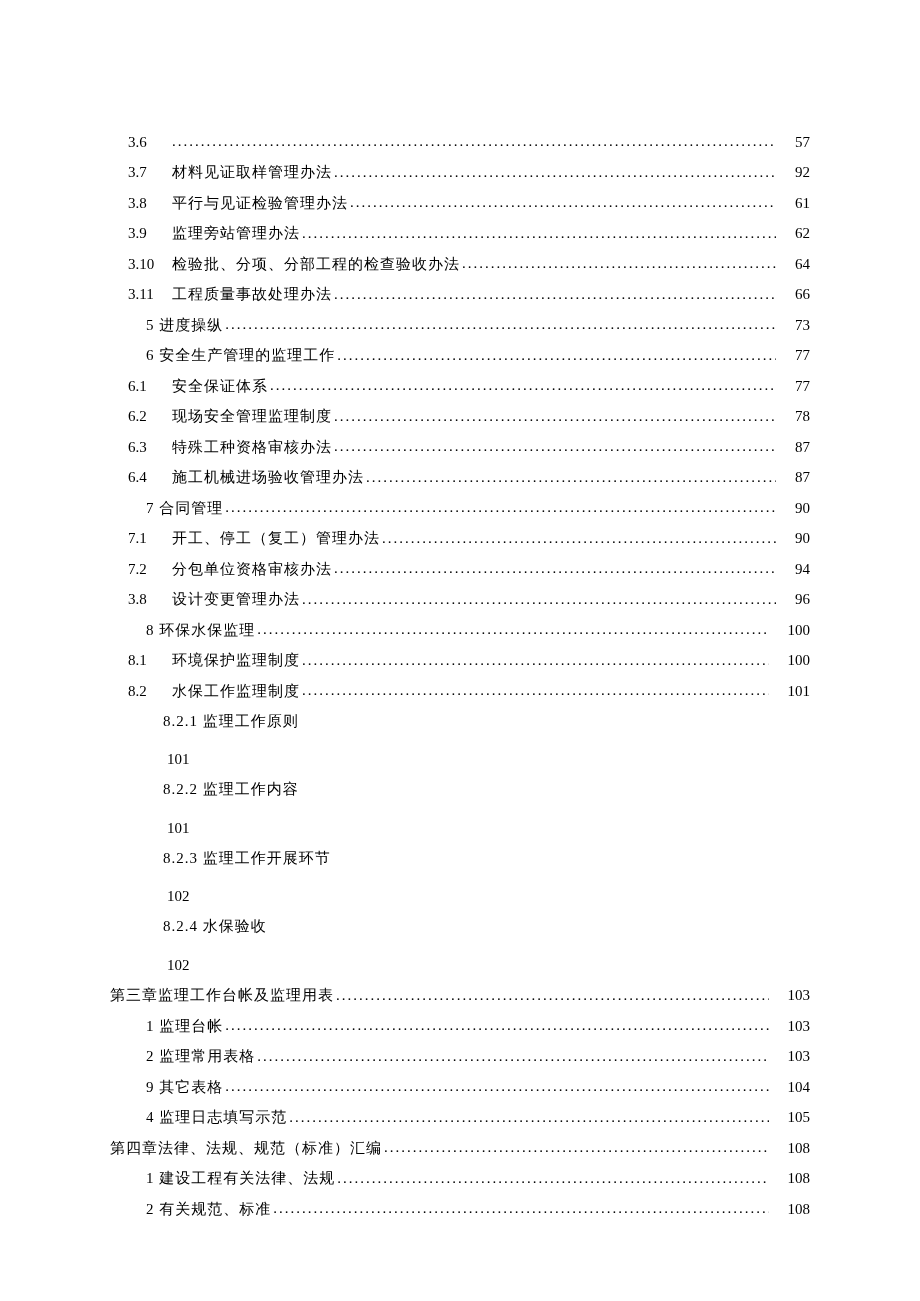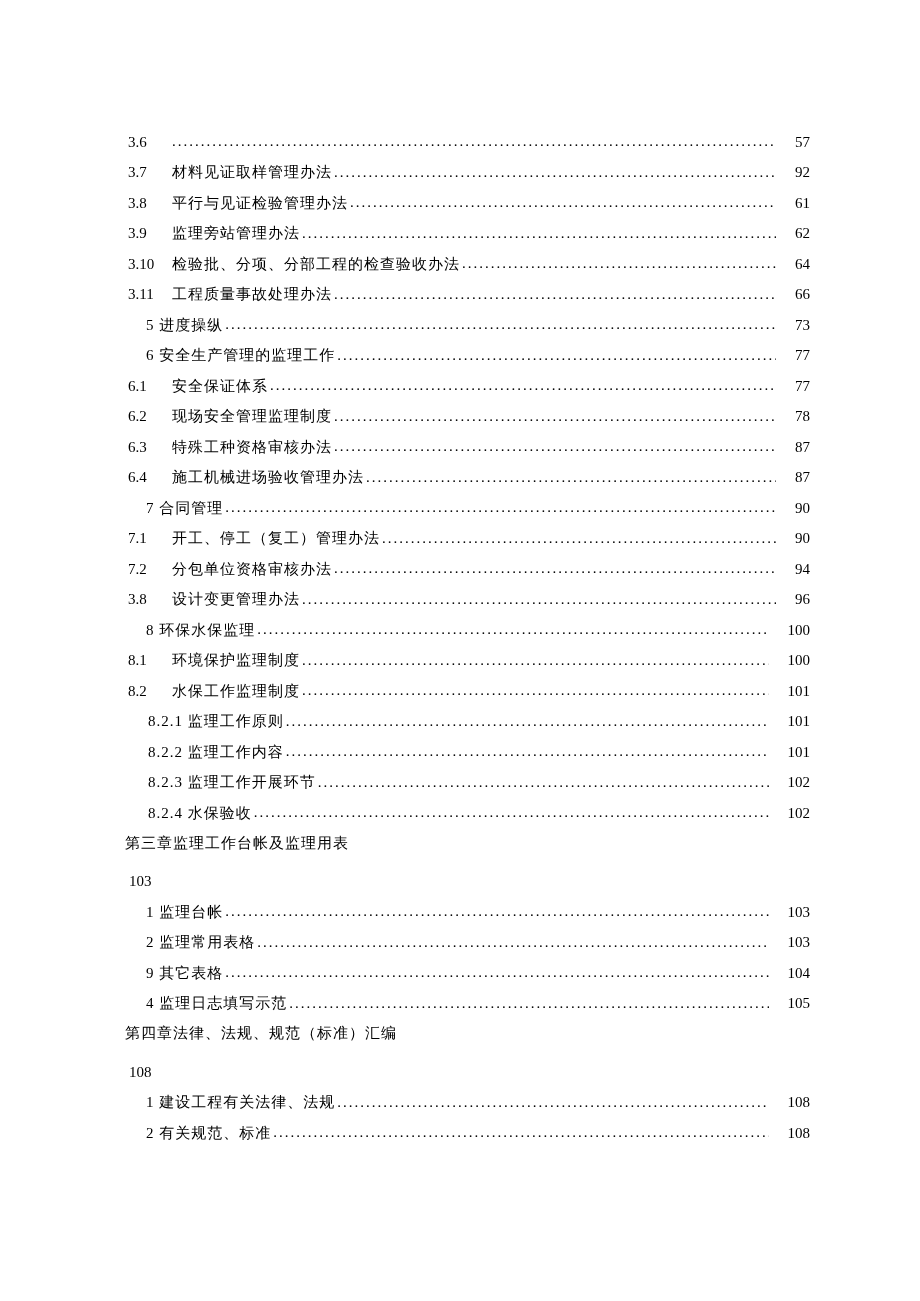--- a/index.html
+++ b/index.html
@@ -51,22 +51,22 @@
     color: #000;
   }
   .page-num {
     flex: 0 0 auto;
     padding-left: 4px;
     text-align: right;
     margin-left: 15px;
   }
   .ind1 { padding-left: 18px; }
   .ind2 { padding-left: 36px; }
-  .ind3 { padding-left: 38px; }
-  .ind-chapter { padding-left: 0; flex-direction: column; }
+  .ind3 { padding-left: 38px; flex-direction: column; }
+  .ind-chapter { padding-left: 0; }
   .toc-entry.ind-chapter .title { letter-spacing: 1px; }
   .num.wide { min-width: 38px; }
 </style>
 </head>
 <body>
 
 <div class="page">
   <div id="toc-container">
       <div class="toc-entry ind1">
         <span class="num wide">3.6</span>

